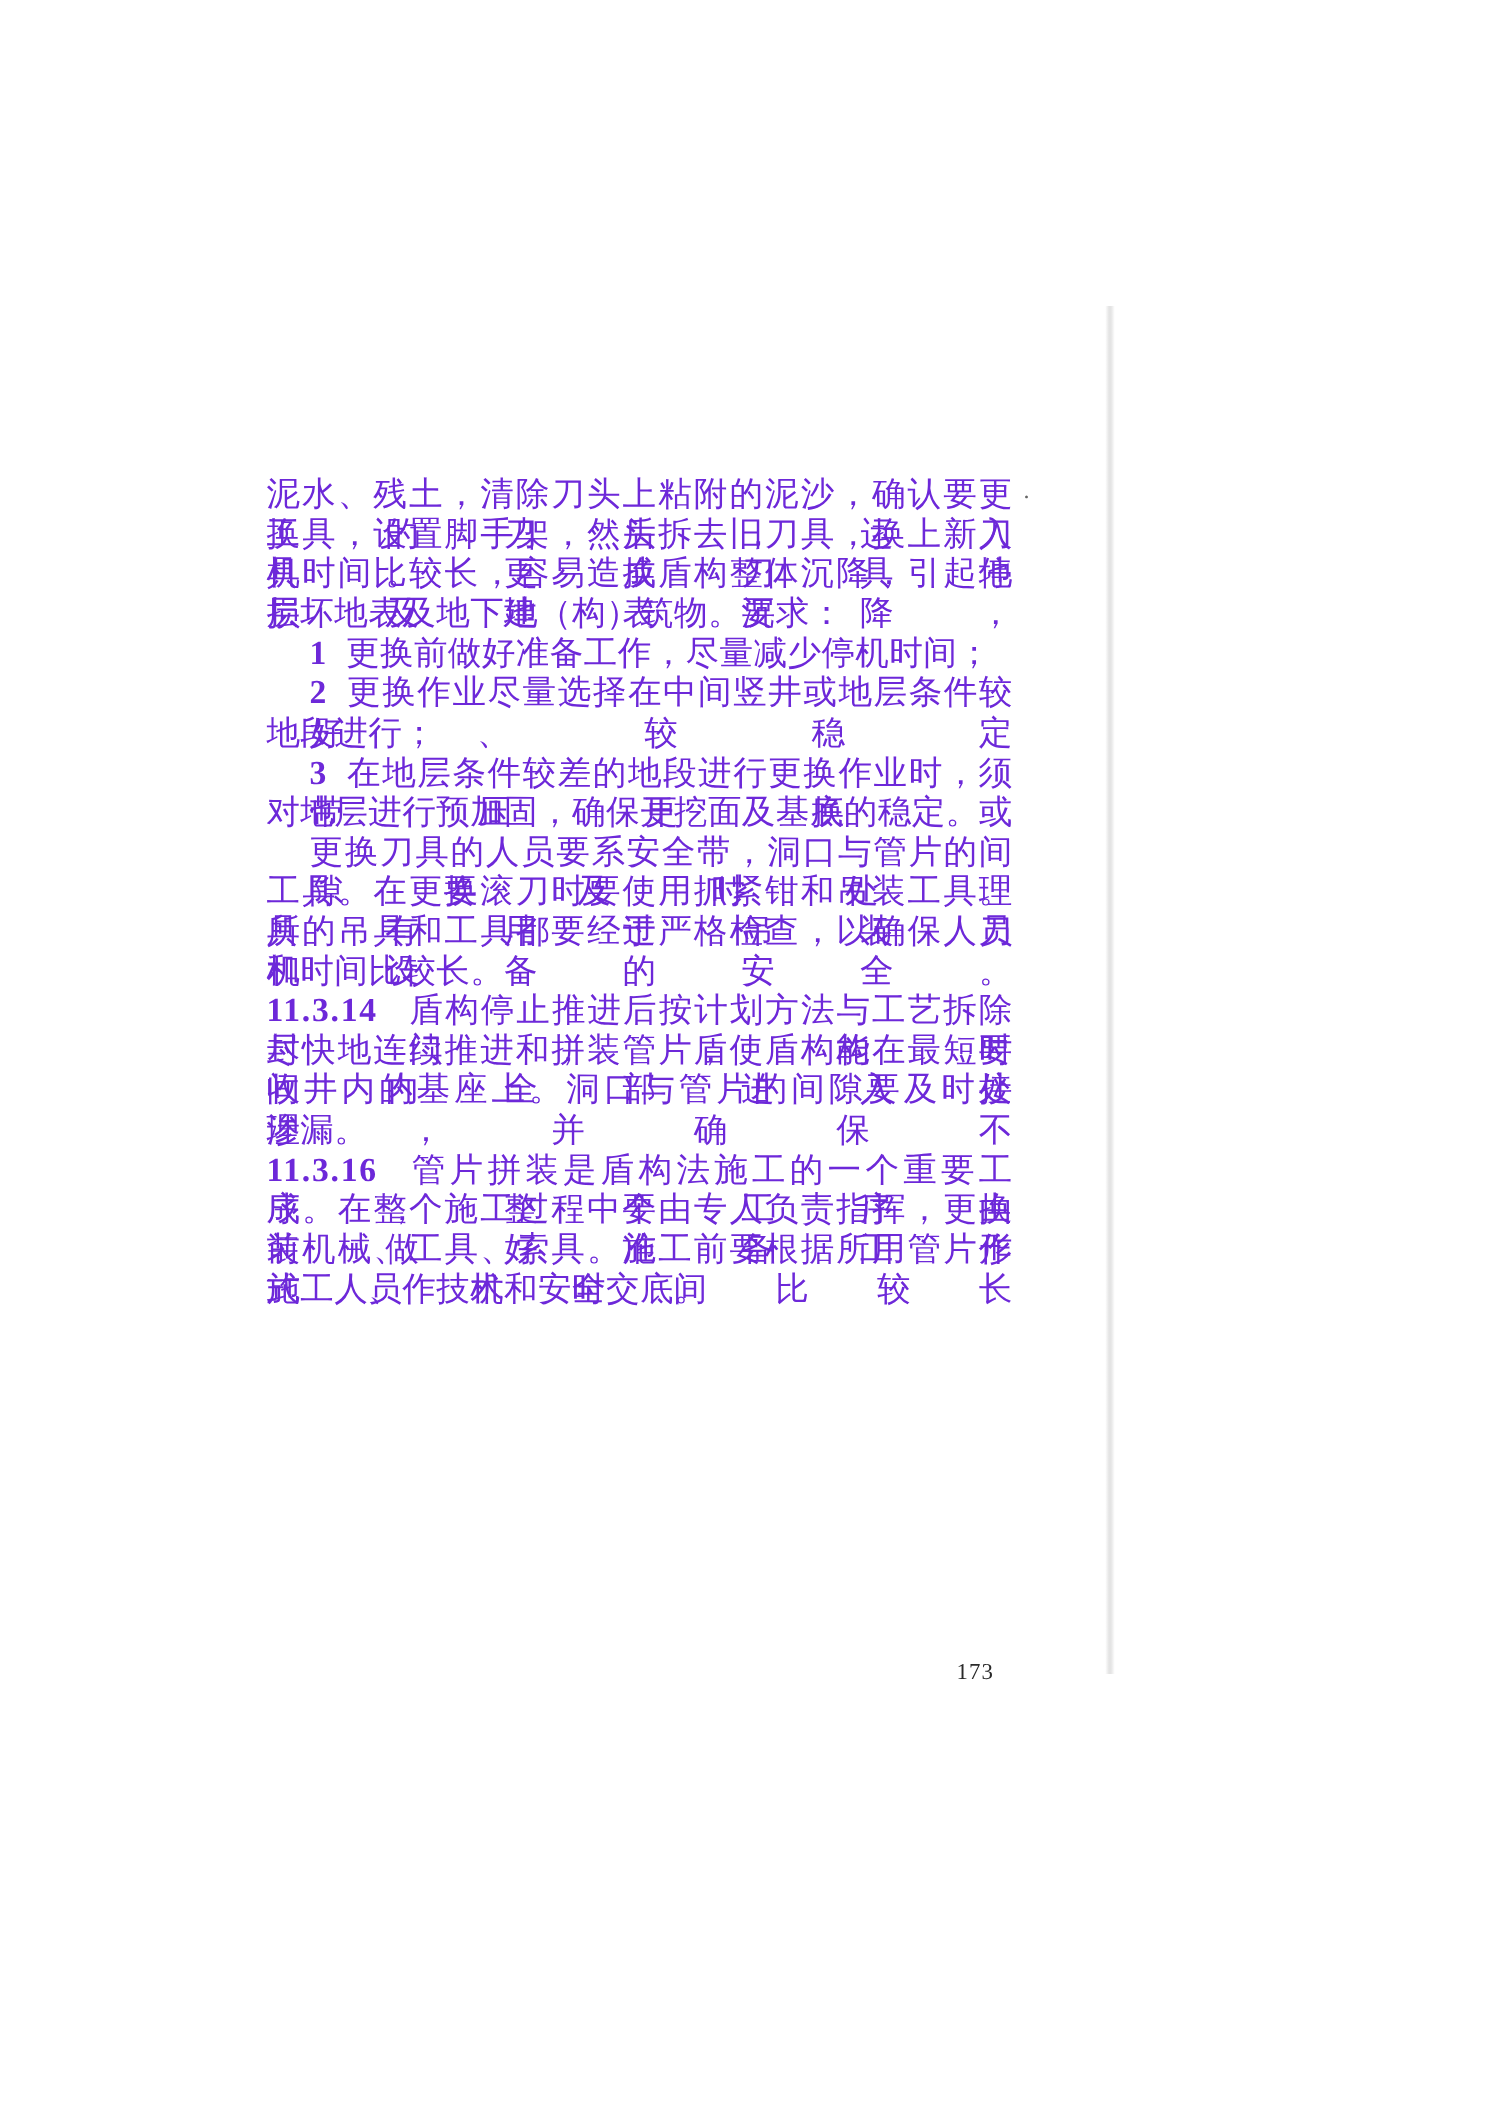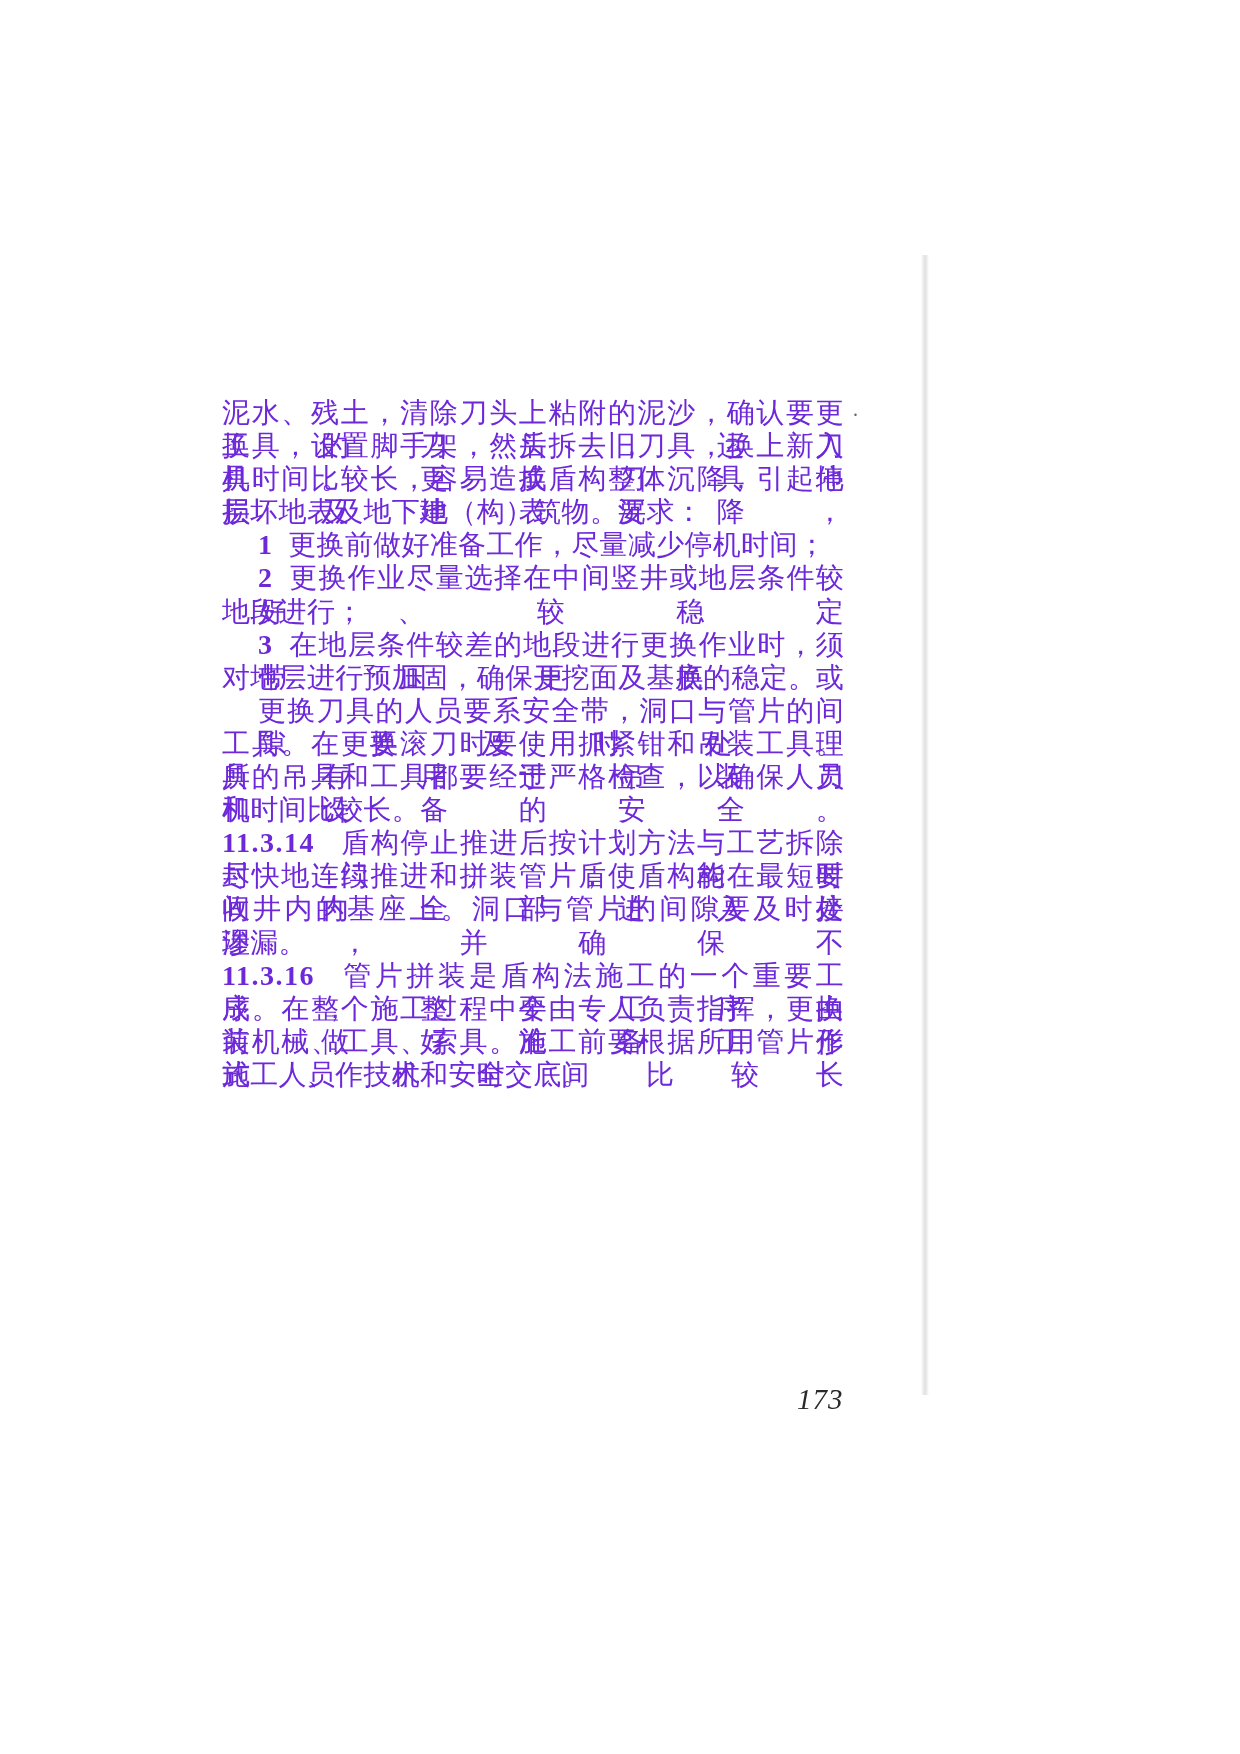--- a/index.html
+++ b/index.html
@@ -41,22 +41,21 @@
   }
   .sec {
     font-weight:bold;
     letter-spacing:1.5px;
     margin-right:25px;
   }
   .page-number {
     position:absolute;
     left:797px;
     top:1383px;
-    font-size:29px;
-    font-style:italic;
+    font-size:19px;
     color:#2a2a2a;
     letter-spacing:1px;
   }
   .scan-band {
     position:absolute;
     left:921px;
     top:255px;
     width:8px;
     height:1140px;
     background:linear-gradient(to right, rgba(228,228,228,0), #e4e4e4 40%, #e4e4e4 60%, rgba(228,228,228,0));

